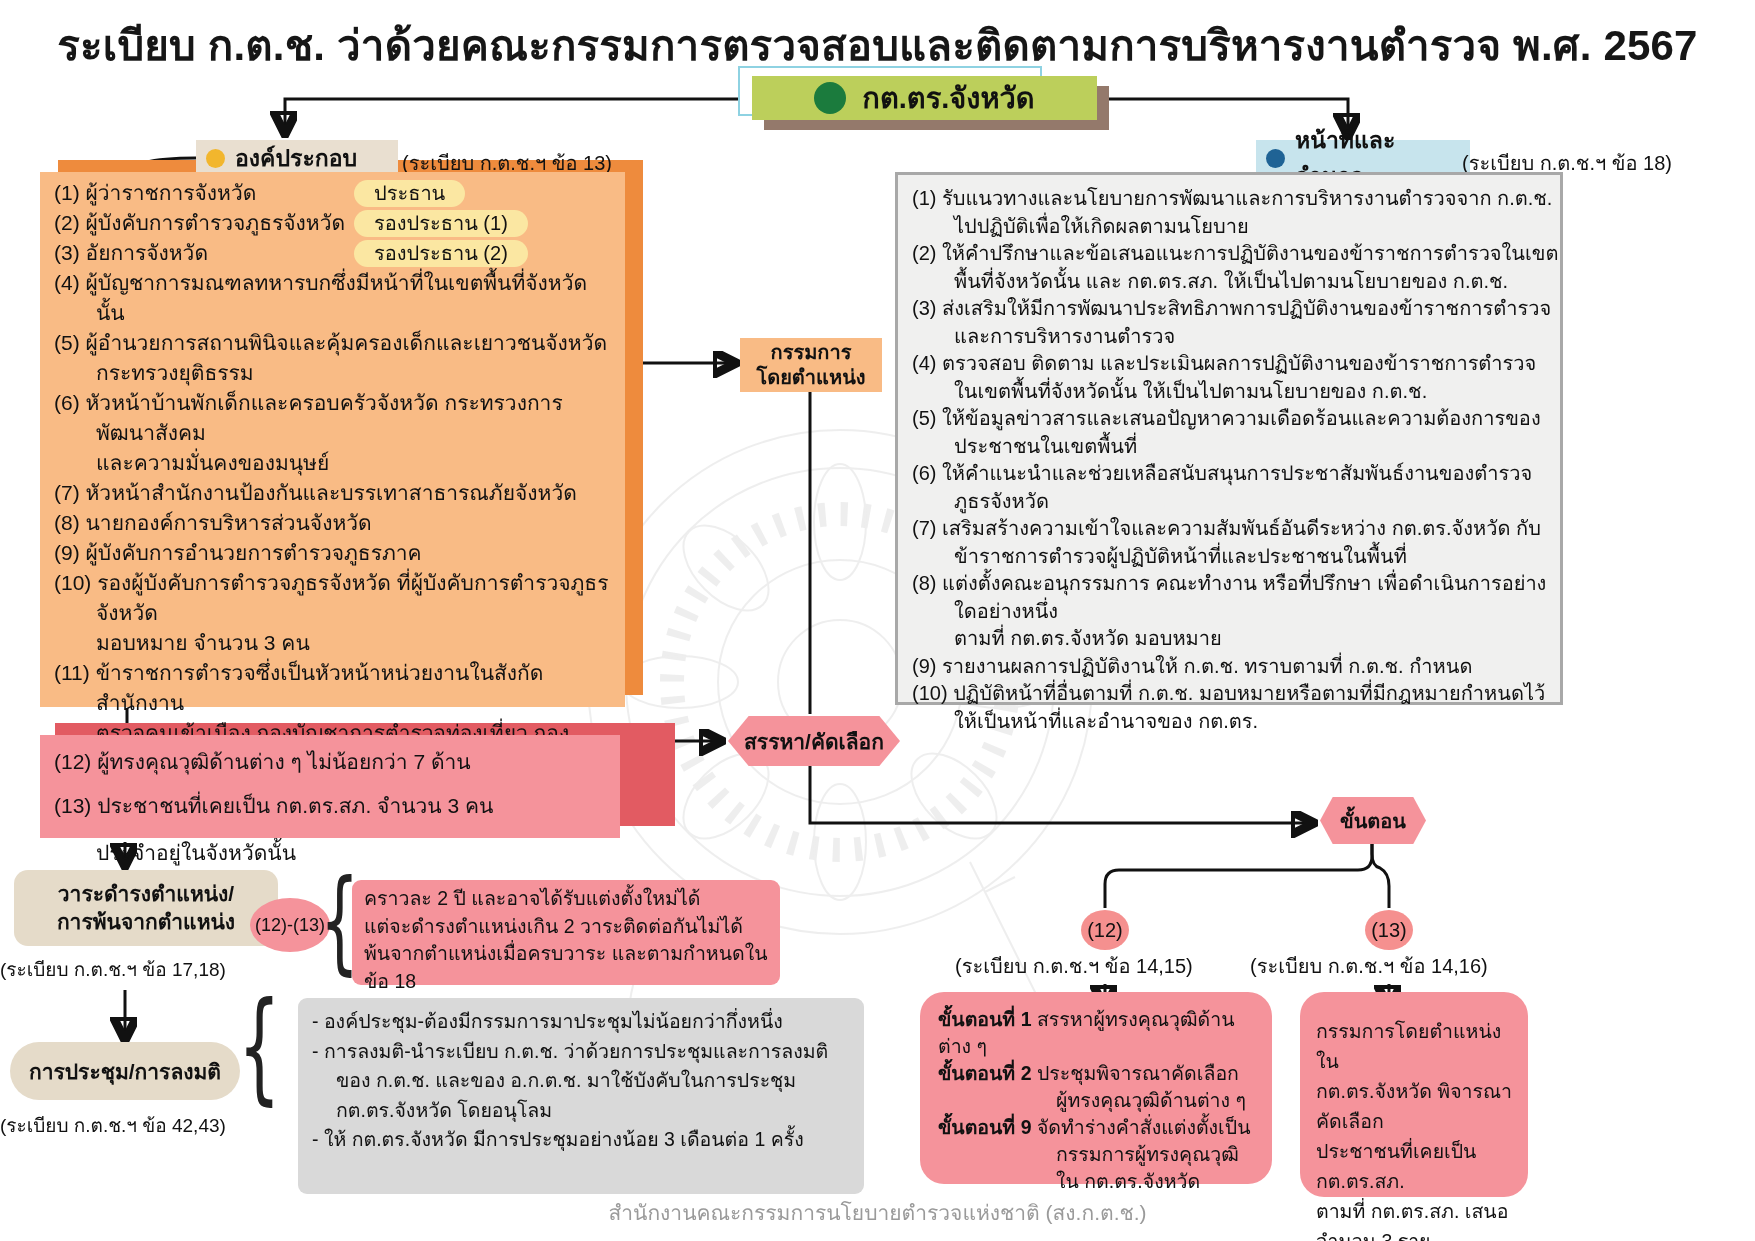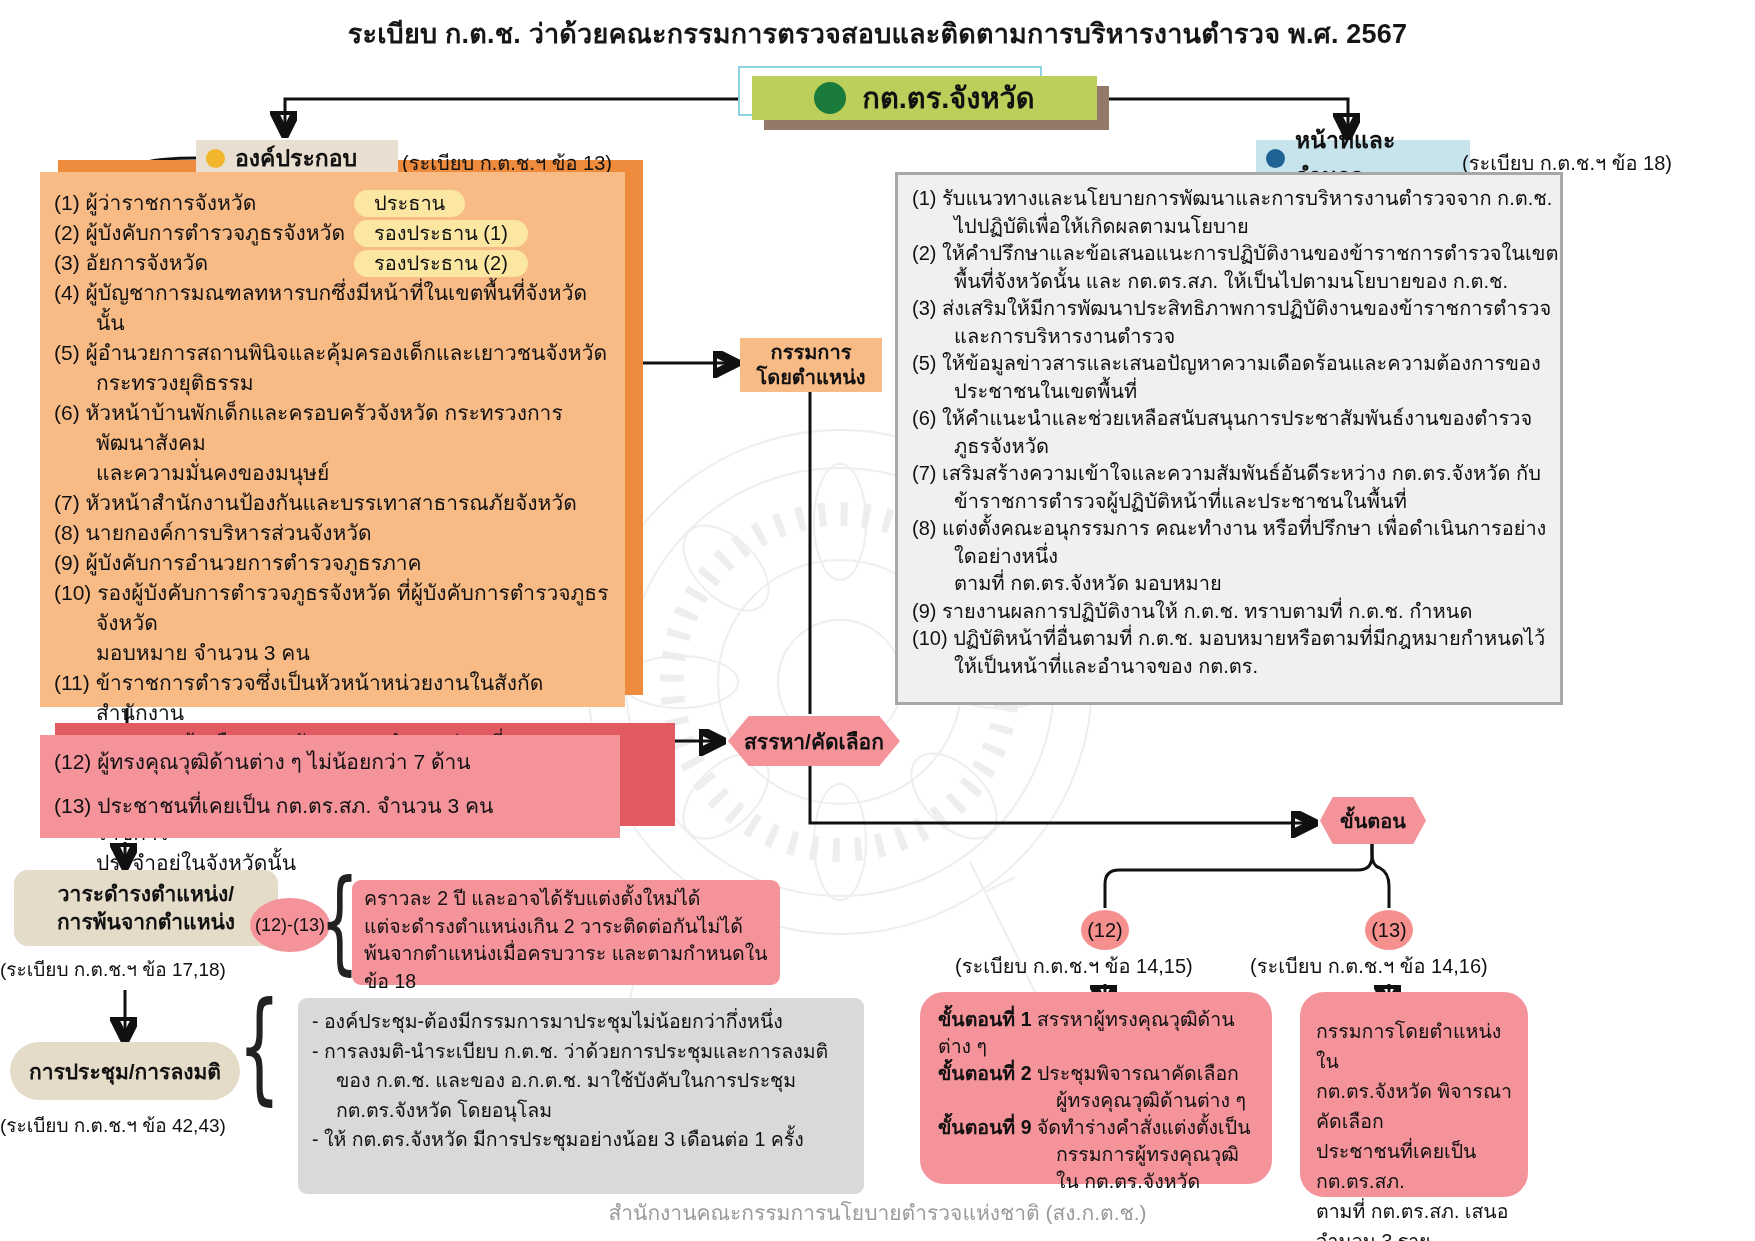--- a/index.html
+++ b/index.html
@@ -5,40 +5,40 @@
   :root{
     --orange:#F9BB85; --orange-dark:#EE8B3D; --pink:#F5939B; --pink-dark:#E25B62;
     --green:#BCCF5B; --green-dot:#1B7B3D; --beige:#E9DFD0; --tan:#E5DBC9;
     --yellow-dot:#F2B62D; --blue-light:#C7E4ED; --blue-dot:#1F6395;
     --badge-yellow:#FBE7A2; --gray-box:#F0F0EF; --gray-border:#A8A8A8; --gray-panel:#D9D9D9;
   }
   html,body{margin:0;padding:0;background:#fff;}
   body{font-family:"Liberation Sans","DejaVu Sans",sans-serif;color:#111;}
   .canvas{position:relative;width:1755px;height:1241px;background:#fff;overflow:hidden;}
   .abs{position:absolute;}
-  .title{top:12px;left:0;width:100%;text-align:center;font-size:27px;font-weight:bold;color:#161616;letter-spacing:.2px;}
+  .title{top:12px;left:0;width:100%;text-align:center;font-size:42px;font-weight:bold;color:#161616;letter-spacing:.2px;}
   
   .watermark{left:540px;top:392px;width:600px;height:780px;opacity:.12;z-index:1;}
   
   .connectors{left:0;top:0;z-index:2;}
   .connectors path{stroke:#111;stroke-width:3;fill:none;}
   
   .root-outline{left:738px;top:66px;width:300px;height:46px;border:2px solid #8ED2E2;background:#fff;z-index:3;}
   .root-shadow{left:764px;top:86px;width:345px;height:44px;background:#94796B;z-index:3;}
   .root-box{left:752px;top:76px;width:345px;height:44px;background:var(--green);z-index:4;display:flex;align-items:center;justify-content:center;gap:16px;font-size:29px;font-weight:bold;}
   .dot{border-radius:50%;display:inline-block;flex:none;}
   .root-dot{width:32px;height:32px;background:var(--green-dot);}
   
   .hdr-shadow{background:#C9C7C2;z-index:3;}
   .hdr{z-index:4;display:flex;align-items:center;gap:10px;padding:0 10px;font-size:23px;font-weight:bold;}
   .hdr .dot{width:19px;height:19px;}
   .ref{font-size:20px;color:#111;z-index:4;}
   
   .orange-shadow{left:58px;top:160px;width:585px;height:535px;background:var(--orange-dark);z-index:3;}
-  .orange-box{left:40px;top:172px;width:585px;height:535px;background:var(--orange);z-index:4;padding:16px 12px 0 14px;box-sizing:border-box;font-size:21px;line-height:30px;}
+  .orange-box{left:40px;top:172px;width:585px;height:535px;background:var(--orange);z-index:4;padding:6px 12px 0 14px;box-sizing:border-box;font-size:21px;line-height:30px;}
   .hang{padding-left:42px;text-indent:-42px;white-space:pre-line;position:relative;}
   .role-badge{position:absolute;left:300px;top:2px;height:27px;line-height:27px;padding:0 20px;border-radius:15px;background:var(--badge-yellow);text-indent:0;font-size:20px;}
   
   .pink-shadow{left:55px;top:723px;width:620px;height:103px;background:var(--pink-dark);z-index:3;}
   .pink-box{left:40px;top:735px;width:580px;height:103px;background:var(--pink);z-index:4;padding:12px 14px 0 14px;box-sizing:border-box;font-size:21px;line-height:30px;}
   .sel-member + .sel-member{margin-top:14px;}
   
   .duties-box{left:895px;top:172px;width:668px;height:533px;background:var(--gray-box);border:3px solid var(--gray-border);z-index:4;box-sizing:border-box;padding:10px 0 0 14px;font-size:20px;line-height:27.5px;}
   
   .exofficio{left:740px;top:338px;width:142px;height:54px;background:var(--orange);z-index:4;display:flex;align-items:center;justify-content:center;text-align:center;font-weight:bold;font-size:20px;line-height:25px;white-space:pre-line;}
@@ -167,20 +167,22 @@
     </div>
 
   <div class="abs duties-box">
 
   <div class="duty hang"><span>(1)</span> <span>รับแนวทางและนโยบายการพัฒนาและการบริหารงานตำรวจจาก ก.ต.ช.
 ไปปฏิบัติเพื่อให้เกิดผลตามนโยบาย</span></div>
       <div class="duty hang"><span>(2)</span> <span>ให้คำปรึกษาและข้อเสนอแนะการปฏิบัติงานของข้าราชการตำรวจในเขต
 พื้นที่จังหวัดนั้น และ กต.ตร.สภ. ให้เป็นไปตามนโยบายของ ก.ต.ช.</span></div>
       <div class="duty hang"><span>(3)</span> <span>ส่งเสริมให้มีการพัฒนาประสิทธิภาพการปฏิบัติงานของข้าราชการตำรวจ
 และการบริหารงานตำรวจ</span></div>
+      <div class="duty hang"><span>(4)</span> <span>ตรวจสอบ ติดตาม และประเมินผลการปฏิบัติงานของข้าราชการตำรวจ
+ในเขตพื้นที่จังหวัดนั้น  ให้เป็นไปตามนโยบายของ ก.ต.ช.</span></div>
       <div class="duty hang"><span>(5)</span> <span>ให้ข้อมูลข่าวสารและเสนอปัญหาความเดือดร้อนและความต้องการของ
 ประชาชนในเขตพื้นที่</span></div>
       <div class="duty hang"><span>(6)</span> <span>ให้คำแนะนำและช่วยเหลือสนับสนุนการประชาสัมพันธ์งานของตำรวจ
 ภูธรจังหวัด</span></div>
       <div class="duty hang"><span>(7)</span> <span>เสริมสร้างความเข้าใจและความสัมพันธ์อันดีระหว่าง กต.ตร.จังหวัด กับ
 ข้าราชการตำรวจผู้ปฏิบัติหน้าที่และประชาชนในพื้นที่</span></div>
       <div class="duty hang"><span>(8)</span> <span>แต่งตั้งคณะอนุกรรมการ คณะทำงาน หรือที่ปรึกษา เพื่อดำเนินการอย่างใดอย่างหนึ่ง
 ตามที่ กต.ตร.จังหวัด มอบหมาย</span></div>
       <div class="duty hang"><span>(9)</span> <span>รายงานผลการปฏิบัติงานให้ ก.ต.ช. ทราบตามที่ ก.ต.ช. กำหนด</span></div>
       <div class="duty hang"><span>(10)</span> <span>ปฏิบัติหน้าที่อื่นตามที่ ก.ต.ช. มอบหมายหรือตามที่มีกฎหมายกำหนดไว้

